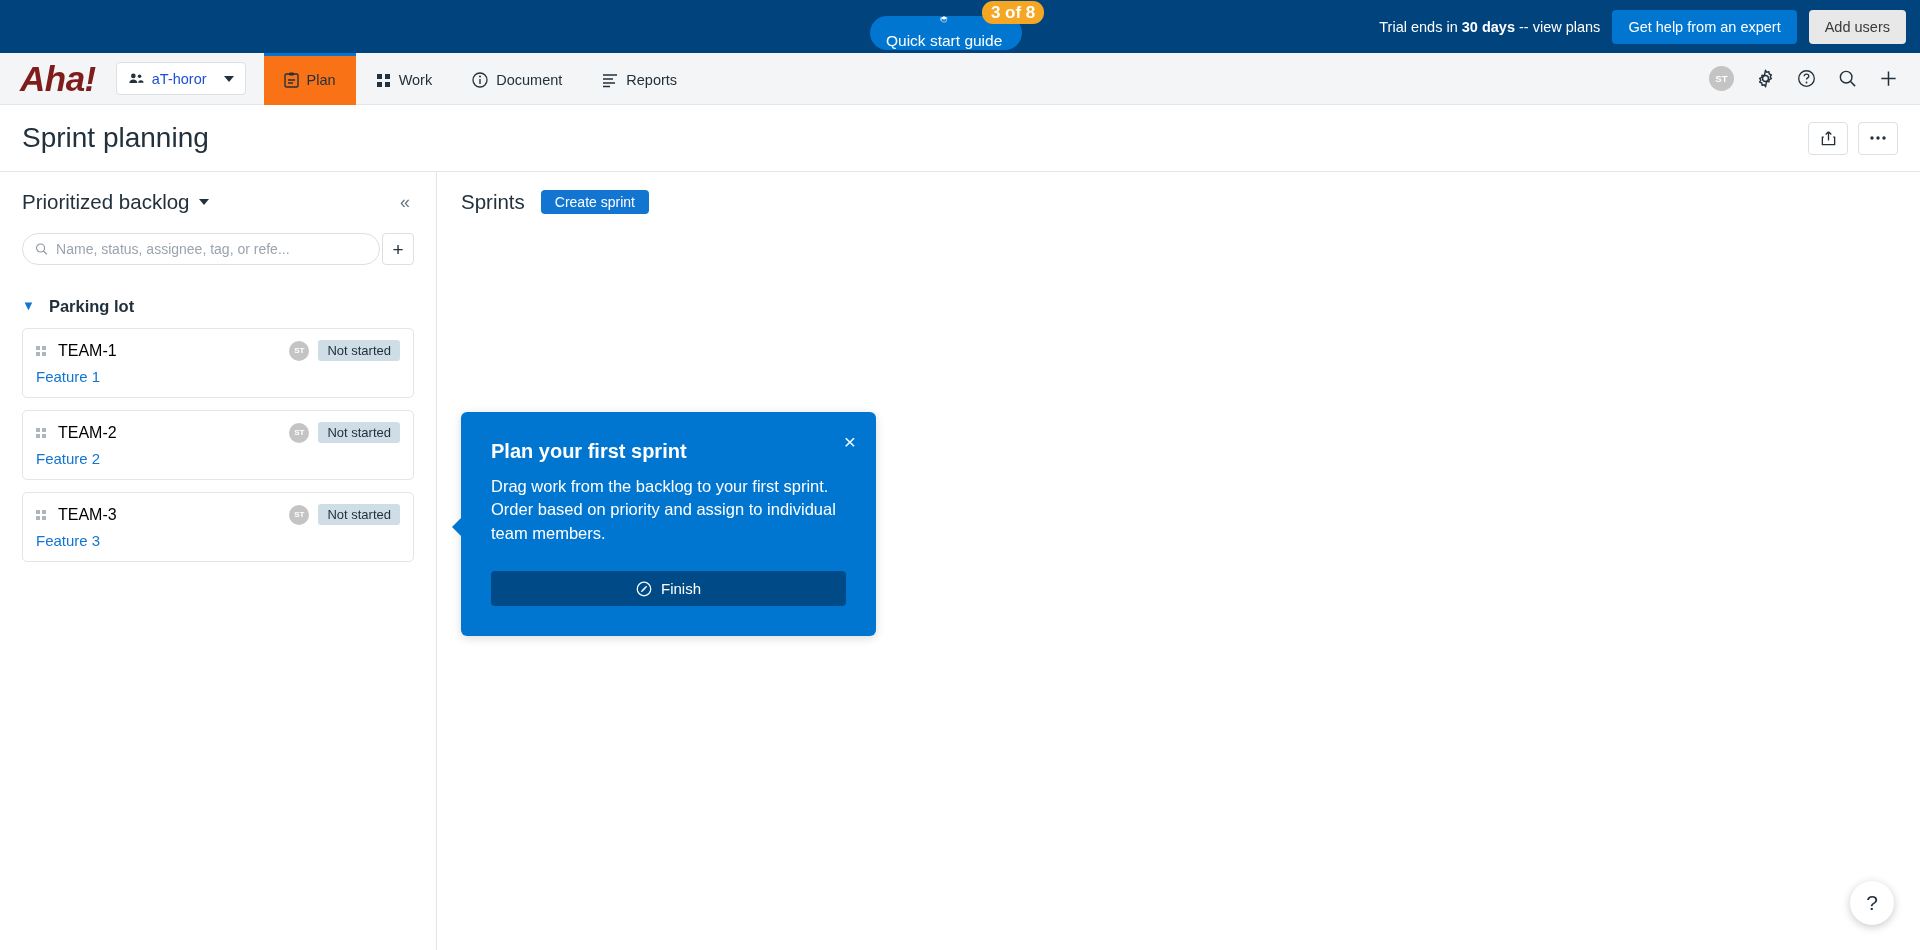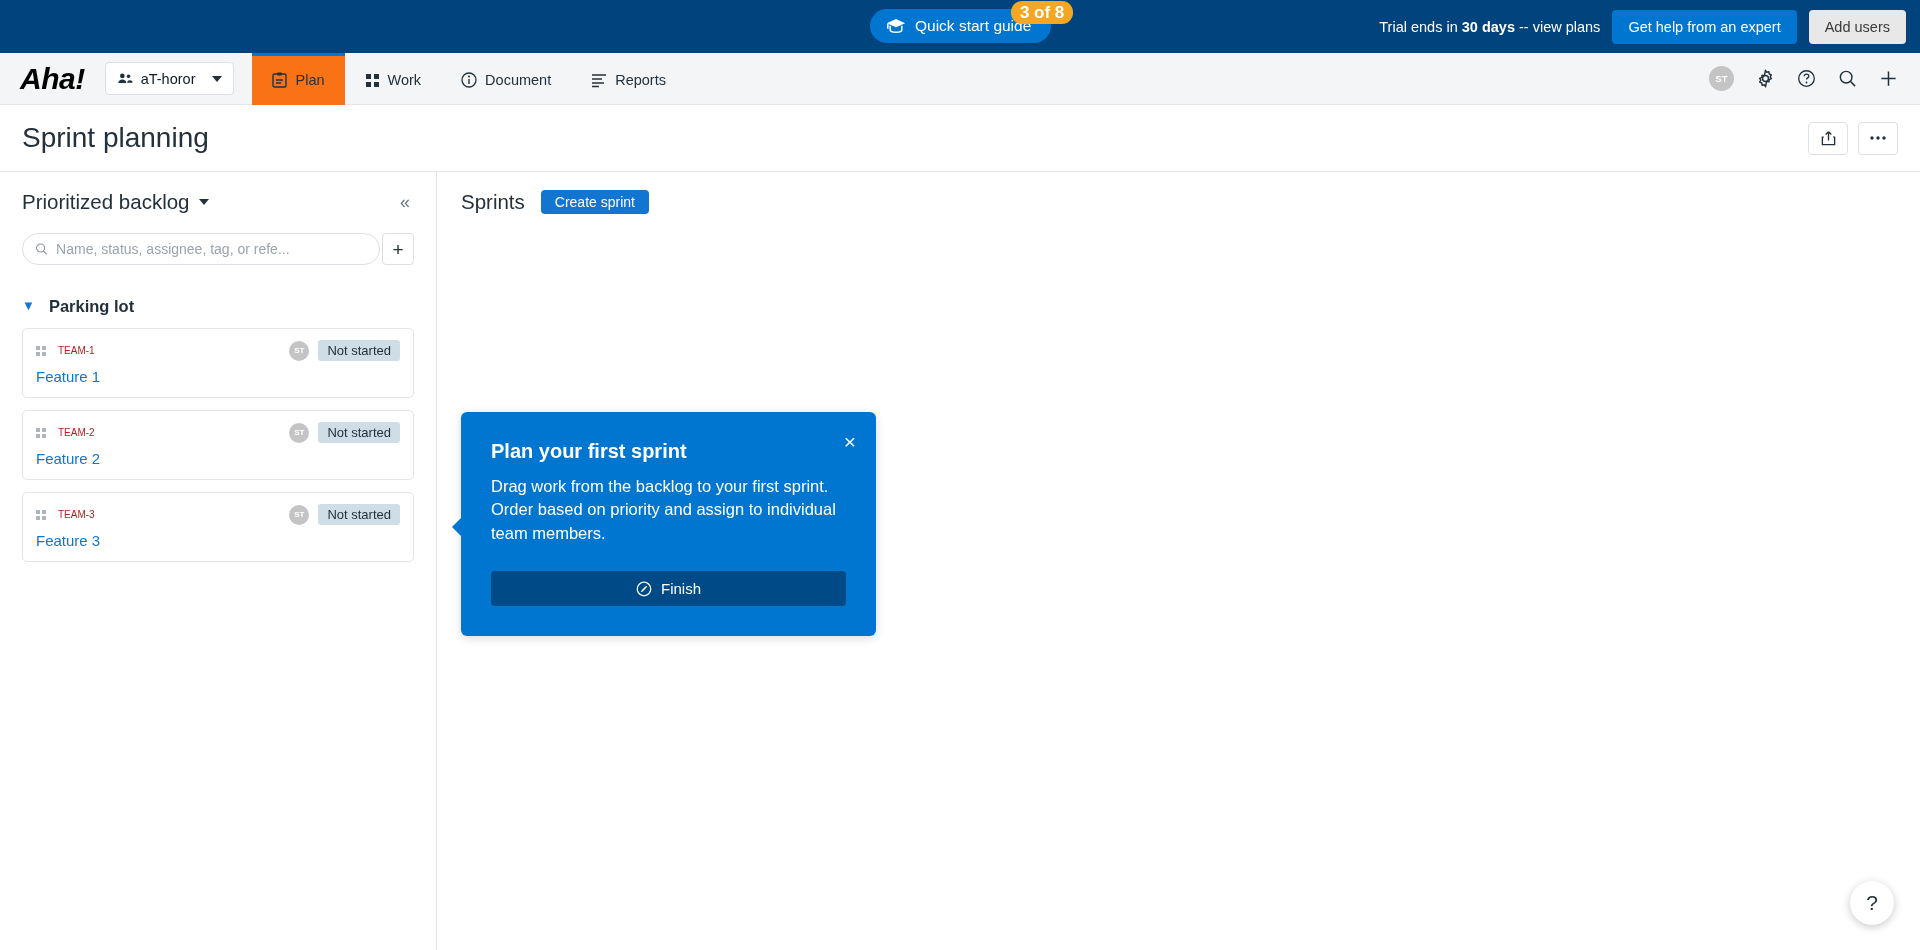--- a/index.html
+++ b/index.html
@@ -32,20 +32,21 @@
     border: none;
     border-radius: 17px;
     height: 34px;
     padding: 0 20px 0 16px;
     font-size: 15.5px;
     display: inline-flex;
     align-items: center;
     gap: 9px;
     cursor: pointer;
     font-family: "Liberation Sans", sans-serif;
+    flex-direction: column;
   }
   .qsg-badge {
     position: absolute;
     right: -22px; top: -8px;
     background: #f5a623;
     color: #ffffff;
     font-size: 17px;
     font-weight: bold;
     border-radius: 11px;
     padding: 3px 9px;
@@ -86,40 +87,40 @@
     height: 52px;
     background: #f4f5f6;
     border-bottom: 1px solid #e3e5e8;
     display: flex;
     align-items: stretch;
     position: relative;
   }
   .logo {
     display: flex; align-items: center;
     padding: 0 20px 0 20px;
-    font-size: 30px;
+    font-size: 35px;
     font-weight: bold;
-    color: #000000;
+    color: #7f1d1d;
     font-style: italic;
     letter-spacing: -0.5px;
     user-select: none;
     text-align: center;
   }
   .ws-btn {
     align-self: center;
     display: inline-flex;
     align-items: center;
     gap: 8px;
     background: #ffffff;
     border: 1px solid #dcdfe3;
     border-radius: 4px;
     height: 33px;
     padding: 0 11px;
     font-size: 14.5px;
-    color: #0f172a;
+    color: #1d4ed8;
     cursor: pointer;
     margin-right: 18px;
     font-family: "Liberation Sans", sans-serif;
   }
   .nav-tab {
     display: inline-flex;
     align-items: center;
     gap: 8px;
     padding: 0 20px;
     font-size: 14.5px;
@@ -268,21 +269,21 @@
   }
   .card-top { display: flex; align-items: center; }
   .drag-dots {
     display: grid;
     grid-template-columns: 4px 4px;
     grid-gap: 2px;
     margin-right: 12px;
     cursor: grab;
   }
   .drag-dots i { width: 4px; height: 4px; background: #aeb6bd; display: block; }
-  .card-ref { font-size: 10px; color: #b91c1c; }
+  .card-ref { font-size: 16px; color: #000000; }
   .card-right { margin-left: auto; display: flex; align-items: center; gap: 9px; }
   .card-avatar {
     width: 20px; height: 20px; border-radius: 50%;
     background: #c4c4c4; color: #fff;
     font-size: 8px; font-weight: bold;
     display: flex; align-items: center; justify-content: center;
   }
   .status-badge {
     background: #cfdee6;
     color: #23313d;

